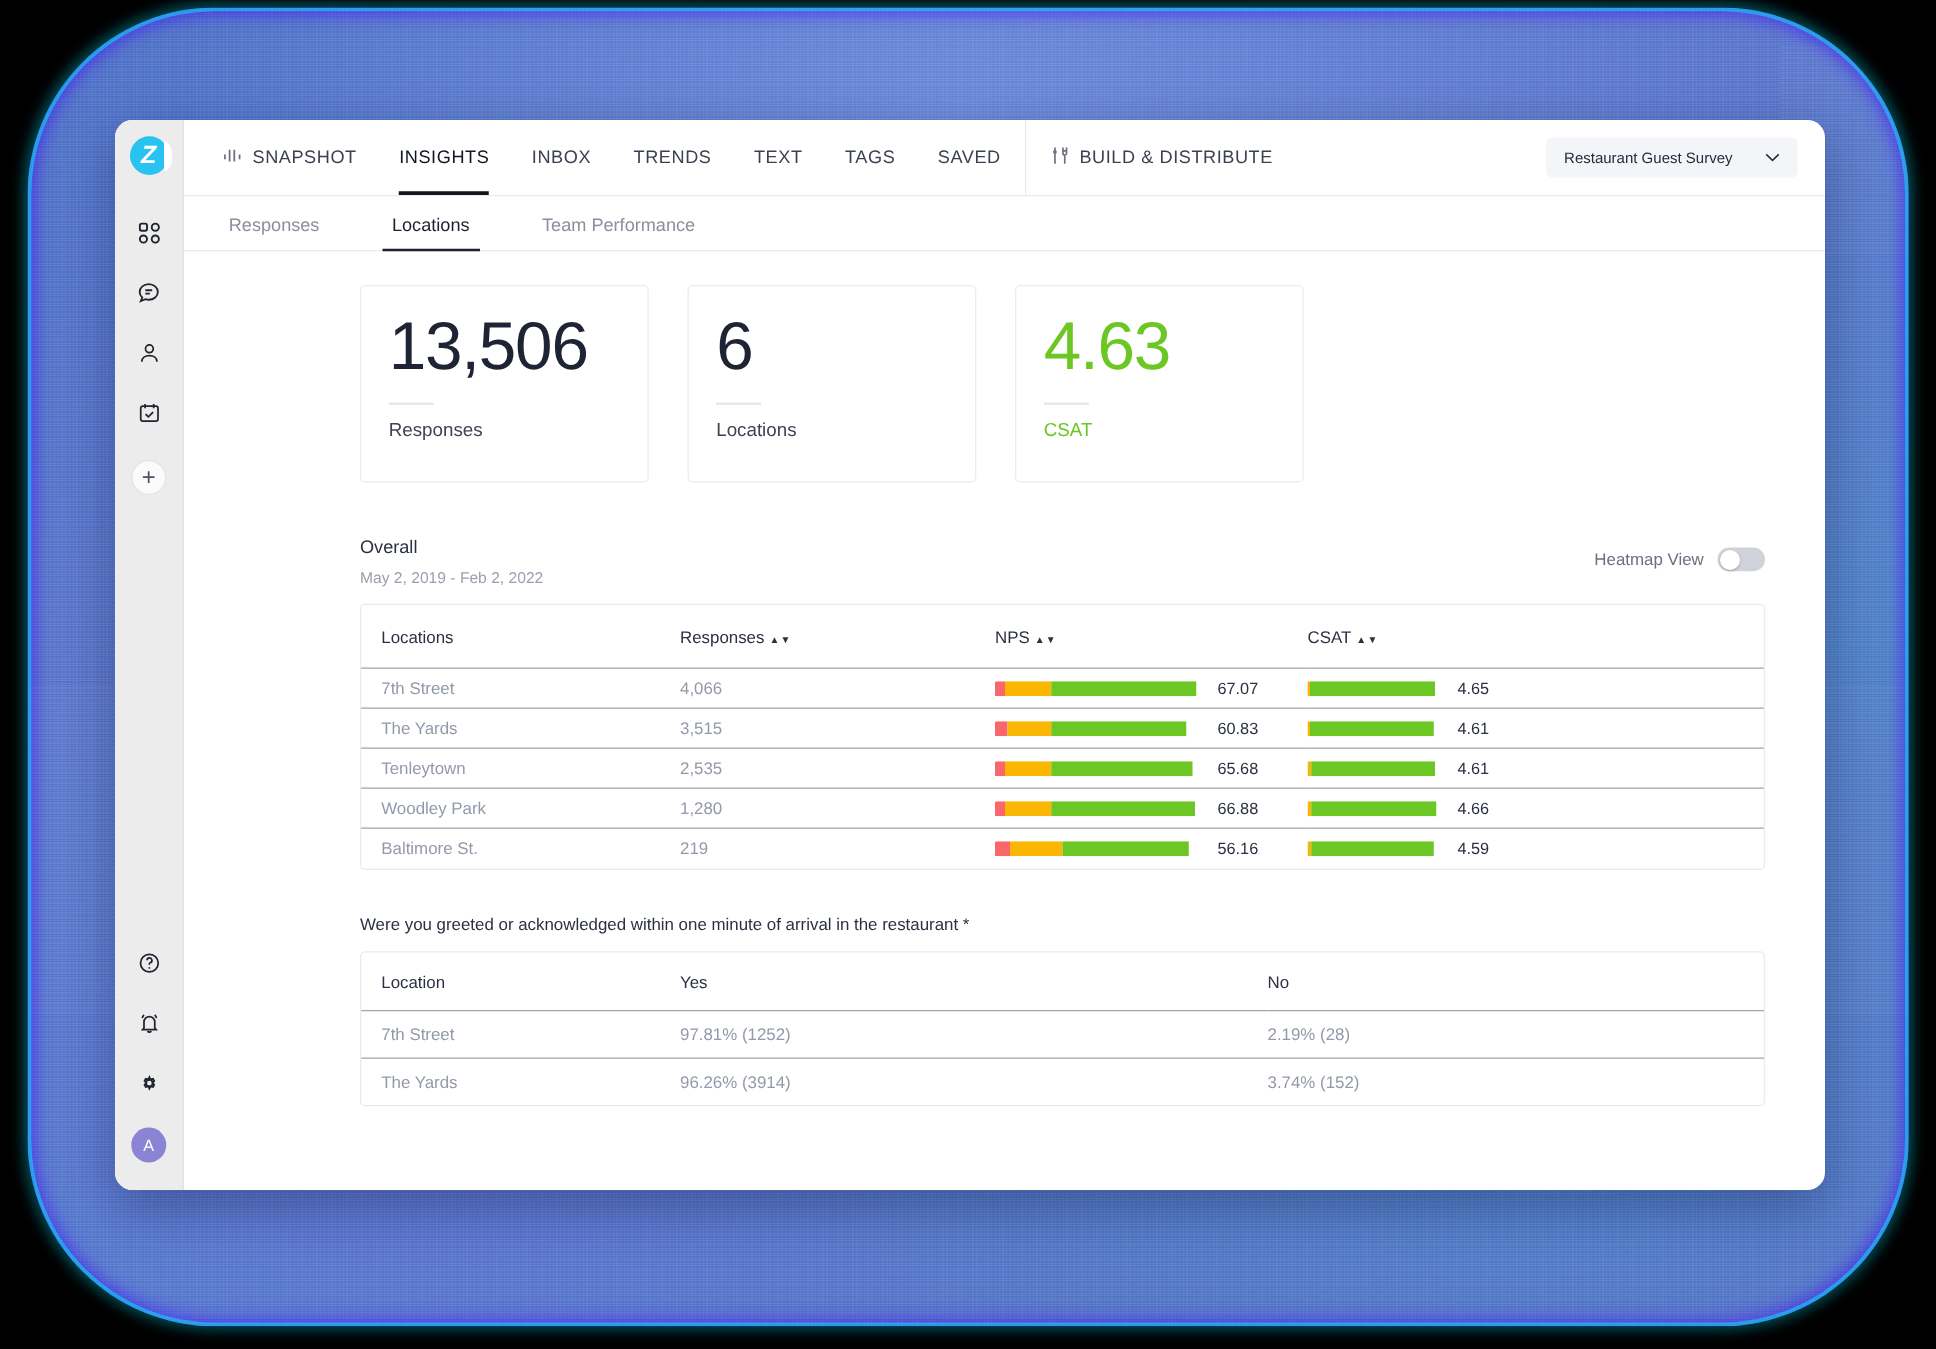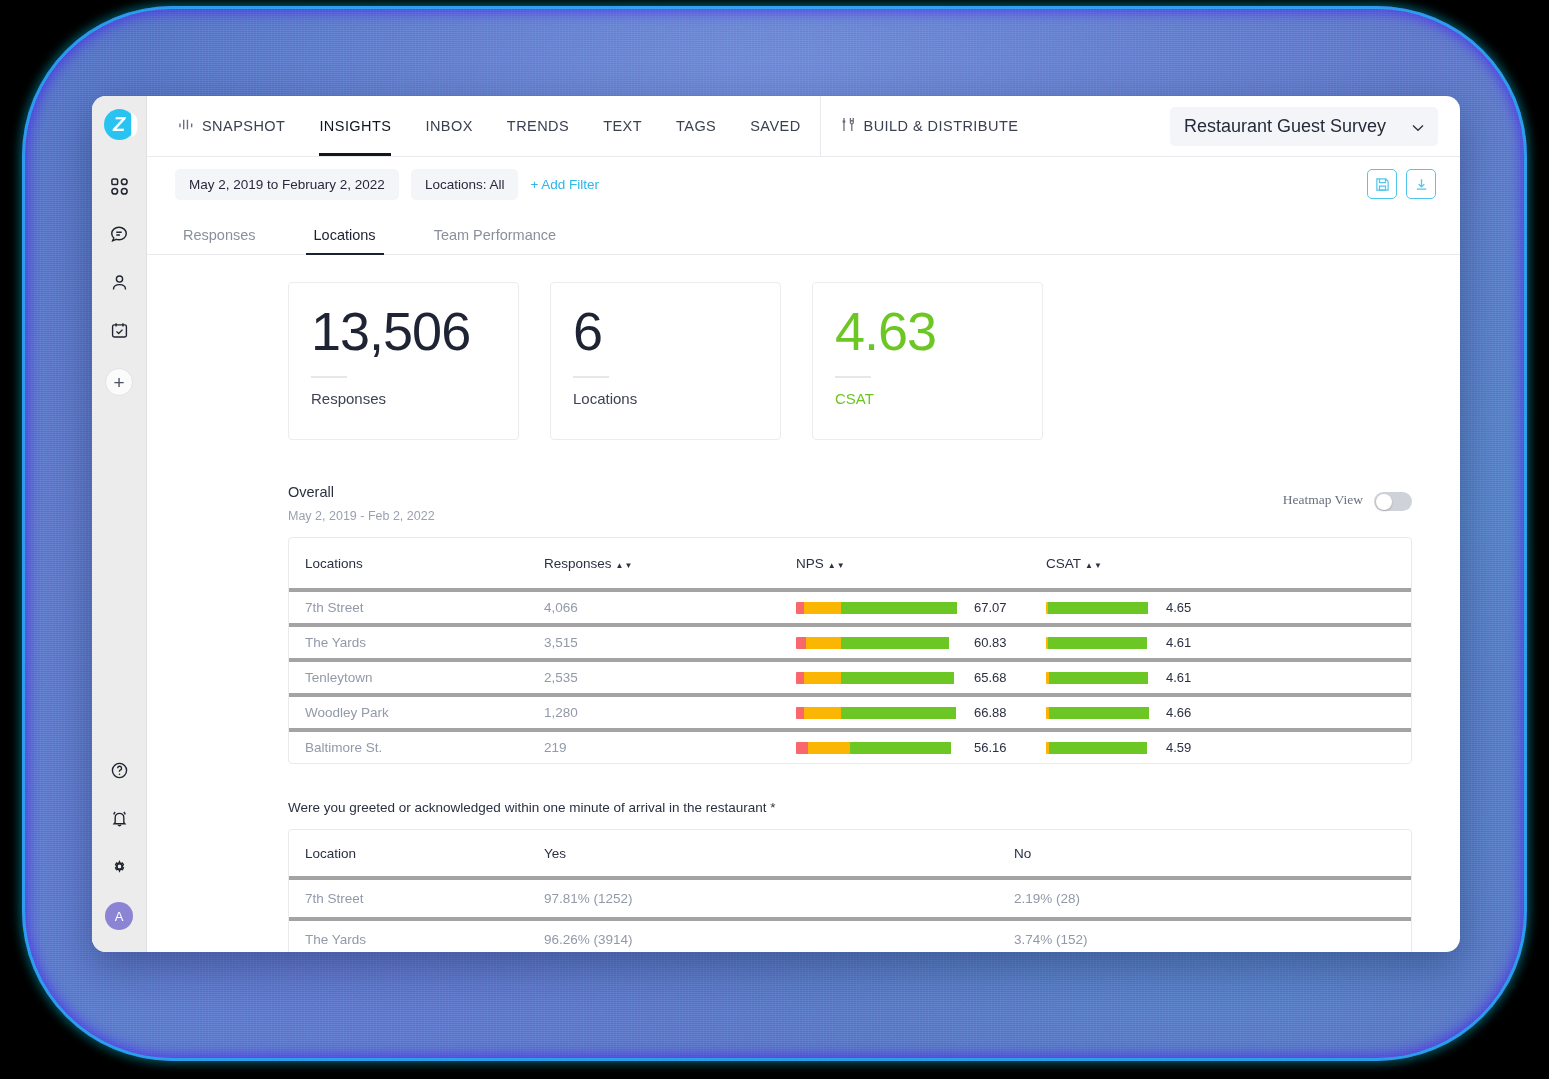--- a/index.html
+++ b/index.html
@@ -143,21 +143,21 @@
     content: "";
     position: absolute; left: 17px; right: 17px; bottom: 0;
     height: 3px; background: #11161f;
   }
   .nav-divider { width: 1px; background: #e9eaee; margin: 0 2px; }
   .nav-right { margin-left: auto; display: flex; align-items: center; padding-right: 22px; }
   #survey-select {
     display: flex; align-items: center; gap: 26px;
     background: #f4f5f8; border-radius: 5px;
     padding: 9px 14px;
-    font-size: 18px; color: #252b3b;
+    font-size: 12px; color: #252b3b;
     cursor: pointer;
   }
 
   
   #filterbar {
     height: 54px;
     display: flex; align-items: center;
     padding: 0 24px 0 28px;
     flex: 0 0 54px;
   }
@@ -223,21 +223,21 @@
   .kpi-value { font-size: 54px; font-weight: 300; color: #1e2433; line-height: 1.05; letter-spacing: -1px; }
   .kpi-value.green { color: #6cc623; }
   .kpi-rule { width: 36px; height: 2px; background: #e6e7ea; margin: 16px 0 12px; }
   .kpi-label { font-size: 15px; color: #3d4352; }
   .kpi-label.green { color: #6cc623; }
 
   
   #overall-head { display: flex; align-items: flex-start; margin-top: 44px; padding-left: 113px; }
   #overall-title { font-size: 14.5px; color: #2b3142; }
   #overall-sub { font-size: 12.5px; color: #9aa0ae; margin-top: 9px; }
-  #heatmap-wrap { margin-left: auto; display: flex; align-items: flex-start; gap: 11px; padding-top: 8px; padding-right: 20px; font-family: Liberation Serif, serif;}
+  #heatmap-wrap { margin-left: auto; display: flex; align-items: center; gap: 11px; padding-top: 8px; padding-right: 20px;}
   #heatmap-label { font-size: 13.5px; color: #6a7081; }
   .toggle {
     width: 38px; height: 19px; border-radius: 10px;
     background: #cfd2d8; position: relative; cursor: pointer;
   }
   .toggle .knob {
     position: absolute; left: 1.5px; top: 1.5px;
     width: 16px; height: 16px; border-radius: 50%;
     background: #fff;
     box-shadow: 0 1px 2px rgba(0,0,0,.22);
@@ -257,21 +257,21 @@
     font-weight: 400;
     font-size: 13.5px;
     color: #2b3142;
     padding: 18px 0 17px 0;
   }
   .sort { font-size: 8px; color: #2b3142; margin-left: 4px; letter-spacing: 1px; }
   tbody td {
     font-size: 13.5px;
     color: #9299a9;
     padding: 8px 0;
-    border-top: 4px solid #a3a3a3;
+    border-top: 1px solid #a3a3a3;
     height: 32px;
     vertical-align: middle;
   }
   .col-loc { width: 255px; padding-left: 16px !important; }
   .col-resp { width: 252px; }
   .col-nps { width: 250px; }
   .col-csat { width: auto; }
   thead .col-loc { padding-left: 16px; }
 
   .barwrap { display: flex; align-items: center; gap: 10px; }
@@ -419,45 +419,20 @@
           <span>Restaurant Guest Survey</span>
           <span>
             <svg width="12" height="8" viewBox="0 0 12 8" fill="none" stroke="#2b3142" stroke-width="1.3">
               <path d="M1 1.5L6 6.3l5-4.8"></path>
             </svg>
           </span>
         </div>
       </div>
     </div>
 
-    <div id="filterbar">
-      <div class="chip">
-        <span>May 2, 2019 to February 2, 2022</span>
-      </div>
-      <div class="chip">
-        <span>Locations: All</span>
-      </div>
-      <div id="add-filter">
-        <span>+ Add Filter</span>
-      </div>
-
-      <div class="fb-right">
-        <div class="icon-btn">
-          <svg width="15" height="15" viewBox="0 0 16 16" fill="none" stroke="currentColor" stroke-width="1.3">
-            <path d="M2 2h9.5L14 4.5V14H2z"></path>
-            <path d="M4.8 2v4h6.4V2M4.8 9.8h6.4V14H4.8z"></path>
-          </svg>
-        </div>
-        <div class="icon-btn">
-          <svg width="15" height="15" viewBox="0 0 16 16" fill="none" stroke="currentColor" stroke-width="1.4">
-            <path d="M8 2.4v7.8M5 7.6L8 10.6l3-3M3 13h10"></path>
-          </svg>
-        </div>
-      </div>
-    </div>
 
     <div id="subtabs">
       <div class="subtab">
         <span>Responses</span>
       </div>
       <div class="subtab active">
         <span>Locations</span>
       </div>
       <div class="subtab">
         <span>Team Performance</span>

